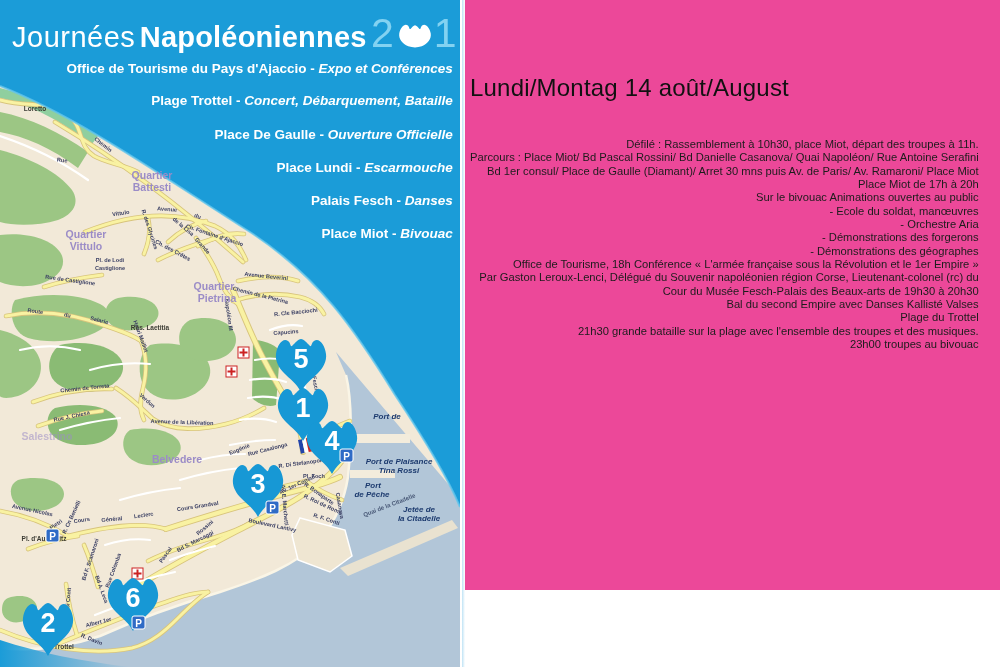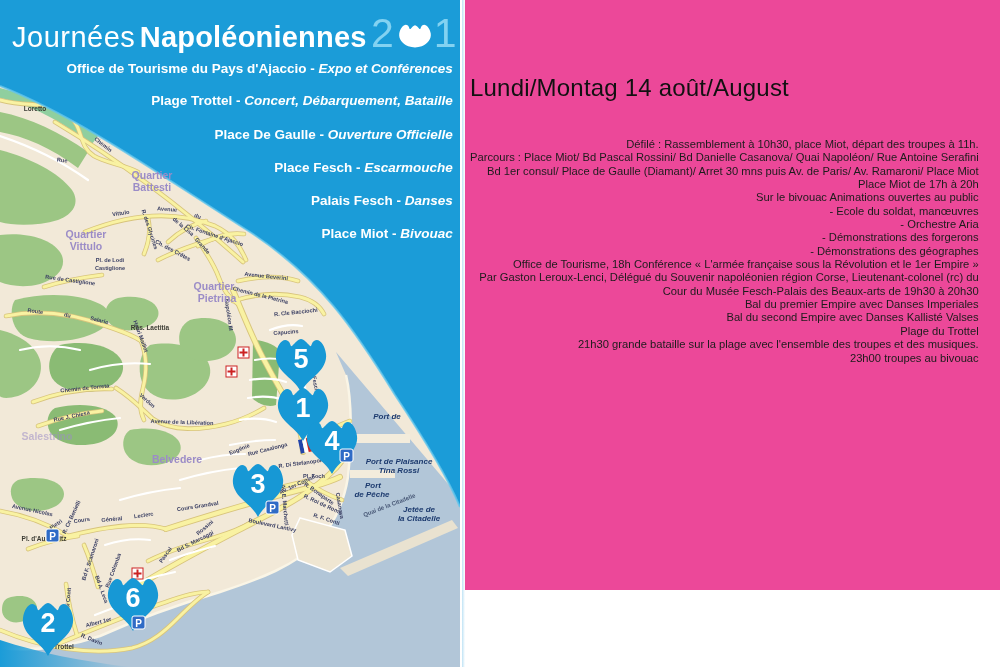--- a/index.html
+++ b/index.html
@@ -349,21 +349,21 @@
     <div class="leg-row" style="top:52px">
       <span class="leg-place">Office de Tourisme du Pays d'Ajaccio - </span><span class="leg-event">Expo et Conférences</span><span class="leg-num">1</span>
     </div>
     <div class="leg-row" style="top:84px">
       <span class="leg-place">Plage Trottel - </span><span class="leg-event">Concert, Débarquement, Bataille</span><span class="leg-num">2</span>
     </div>
     <div class="leg-row" style="top:118px">
       <span class="leg-place">Place De Gaulle - </span><span class="leg-event">Ouverture Officielle</span><span class="leg-num">3</span>
     </div>
     <div class="leg-row" style="top:151px">
-      <span class="leg-place">Place Fesch - </span><span class="leg-event">Escarmouche</span><span class="leg-num">4</span>
+      <span class="leg-place">Place Lundi - </span><span class="leg-event">Escarmouche</span><span class="leg-num">4</span>
     </div>
     <div class="leg-row" style="top:184px">
       <span class="leg-place">Palais Fesch - </span><span class="leg-event">Danses</span><span class="leg-num">5</span>
     </div>
     <div class="leg-row" style="top:217px">
       <span class="leg-place">Place Miot - </span><span class="leg-event">Bivouac</span><span class="leg-num">6</span>
     </div>
   </div>
 
   <div class="program">
@@ -375,20 +375,19 @@
         <div class="pline">Bd 1er consul/ Place de Gaulle (Diamant)/ Arret 30 mns puis Av. de Paris/ Av. Ramaroni/ Place Miot</div>
         <div class="pline">Place Miot de 17h à 20h</div>
         <div class="pline">Sur le bivouac Animations ouvertes au public</div>
         <div class="pline">- Ecole du soldat, manœuvres</div>
         <div class="pline">- Orchestre Aria</div>
         <div class="pline">- Démonstrations des forgerons</div>
         <div class="pline">- Démonstrations des géographes</div>
         <div class="pline">Office de Tourisme, 18h Conférence « L'armée française sous la Révolution et le 1er Empire »</div>
         <div class="pline">Par Gaston Leroux-Lenci, Délégué du Souvenir napoléonien région Corse, Lieutenant-colonel (rc) du</div>
         <div class="pline">Cour du Musée Fesch-Palais des Beaux-arts de 19h30 à 20h30</div>
-        <div class="pline">Bal du premier Empire avec Danses Imperiales</div>
         <div class="pline">Bal du second Empire avec Danses Kallisté Valses</div>
         <div class="pline">Plage du Trottel</div>
         <div class="pline">21h30 grande bataille sur la plage avec l'ensemble des troupes et des musiques.</div>
         <div class="pline">23h00 troupes au bivouac</div>
       </div>
   </div>
 </div>
 
 </body></html>

